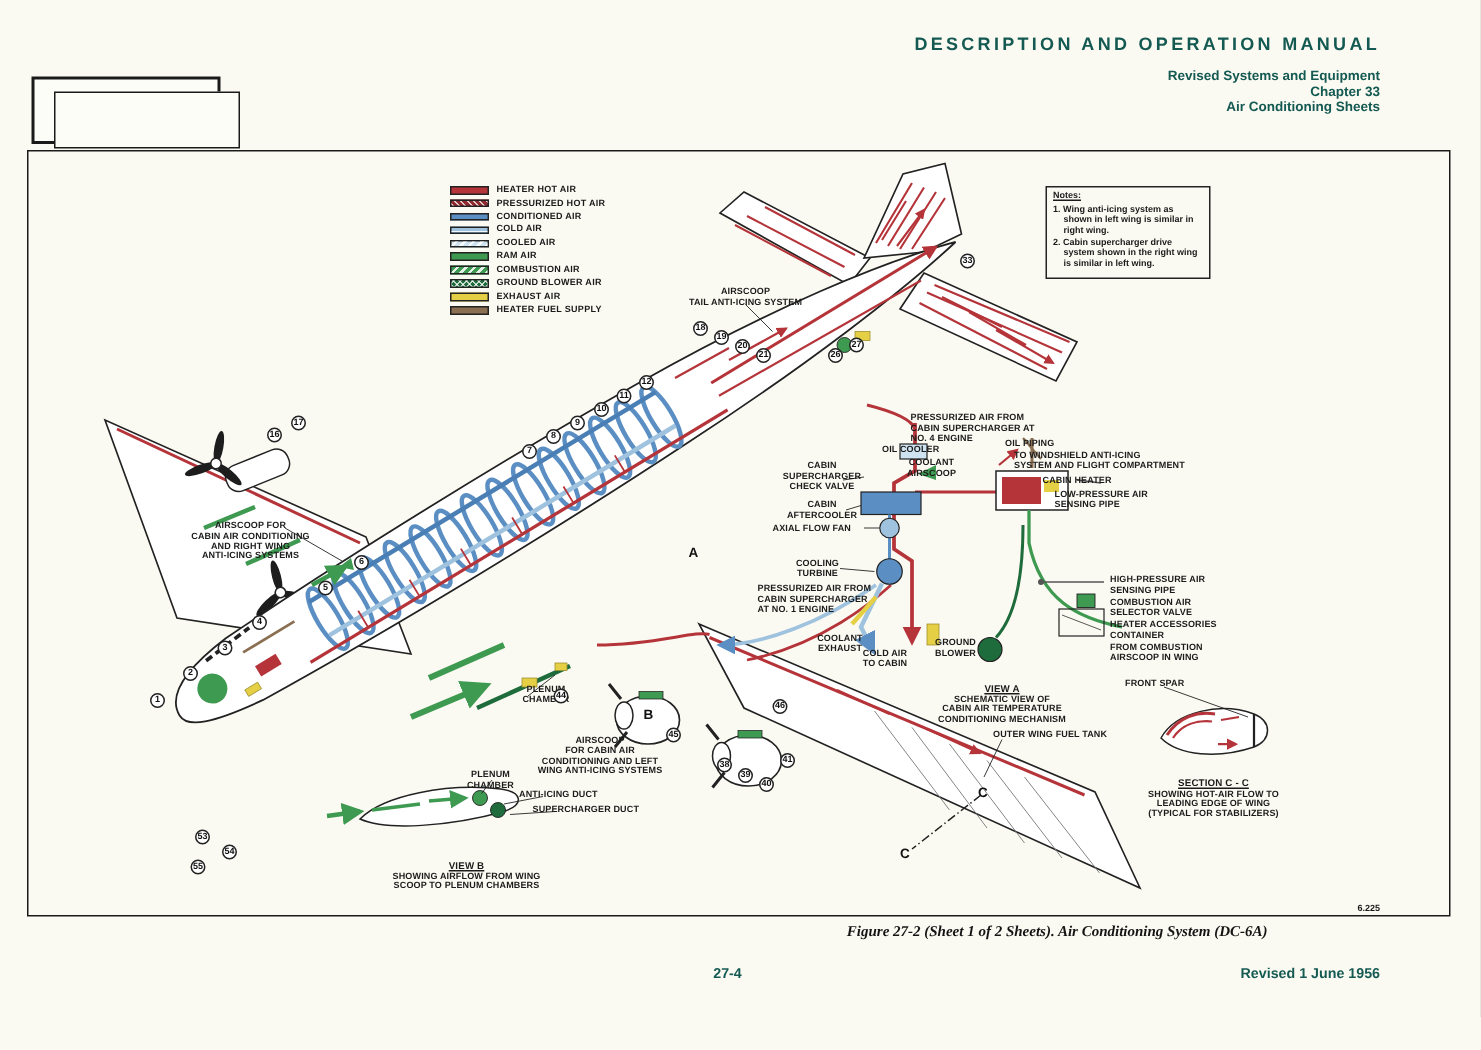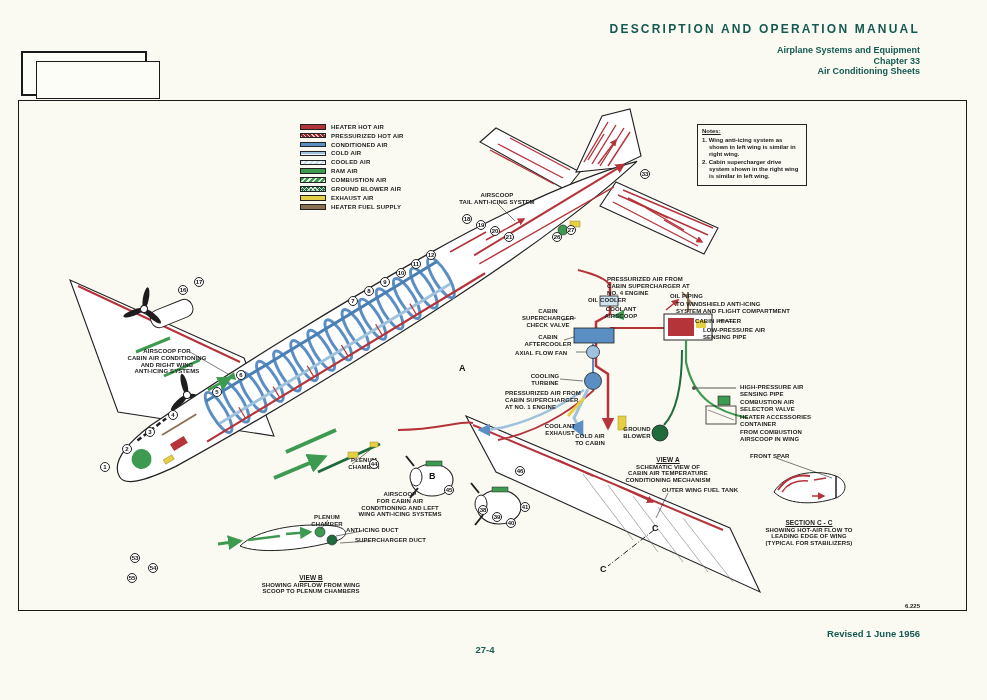--- a/index.html
+++ b/index.html
@@ -22,30 +22,30 @@
   .notes{position:absolute;left:697px;top:124px;width:110px;border:1px solid #222;background:#fbfaf2;padding:3px 4px;font-size:6px;line-height:7px;font-weight:700;box-sizing:border-box;}
   .notes-title{text-decoration:underline;margin-bottom:1.5px;}
   .note-item{text-indent:-7px;padding-left:7px;margin-bottom:1.5px;}
   .co{position:absolute;font-size:6px;line-height:6.8px;font-weight:700;letter-spacing:.1px;white-space:pre-line;color:#1b1b1b;}
   .inset-title{display:block;font-size:6.5px;text-decoration:underline;}
   .pn{position:absolute;width:10px;height:10px;border:1px solid #222;border-radius:50%;background:#fff;font-size:6px;line-height:9px;text-align:center;font-weight:700;color:#111;box-sizing:border-box;}
   .sl{position:absolute;font-size:9px;font-weight:800;color:#111;}
   .fig-caption{position:absolute;right:142px;top:616px;font-family:"Liberation Serif",serif;font-style:italic;font-weight:700;font-size:10px;color:#141414;}
   .plate{position:absolute;left:905px;top:603px;font-size:6px;font-weight:700;}
   .page-num{position:absolute;left:460px;top:644px;width:50px;text-align:center;font-size:9.5px;font-weight:700;color:#145a52;}
-  .revision{position:absolute;right:67px;top:628px;font-size:9.5px;font-weight:700;color:#145a52;}
+  .revision{position:absolute;right:67px;top:644px;font-size:9.5px;font-weight:700;color:#145a52;}
 </style>
 </head>
 <body>
 
 <div class="page">
 
   <div class="m-title">DESCRIPTION AND OPERATION MANUAL</div>
   <div class="m-sub">
-    <div>Airplane Systems and Equipment</div>
+    <div>Revised Systems and Equipment</div>
     <div>Chapter 33</div>
     <div>Air Conditioning Sheets</div>
   </div>
   <div class="stamp1"></div>
   <div class="stamp2"></div>
 
   <div class="frame"></div>
 
   <svg class="diagram" viewBox="0 0 949 511">
     <defs>
@@ -375,17 +375,18 @@
   <span class="pn" style="left:492px;top:512px;">39</span>
   <span class="pn" style="left:506px;top:518px;">40</span>
   <span class="pn" style="left:520px;top:502px;">41</span>
   <span class="pn" style="left:369px;top:459px;">44</span>
   <span class="pn" style="left:444px;top:485px;">45</span>
   <span class="pn" style="left:515px;top:466px;">46</span>
   <span class="pn" style="left:130px;top:553px;">53</span>
   <span class="pn" style="left:148px;top:563px;">54</span>
   <span class="pn" style="left:127px;top:573px;">55</span>
 
+  <div class="fig-caption">Figure 27-2 (Sheet 1 of 2 Sheets).  Air Conditioning System (DC-6A)</div>
   <div class="plate">6.225</div>
   <div class="page-num">27-4</div>
   <div class="revision">Revised 1 June 1956</div>
 
 </div>
 
 </body></html>

